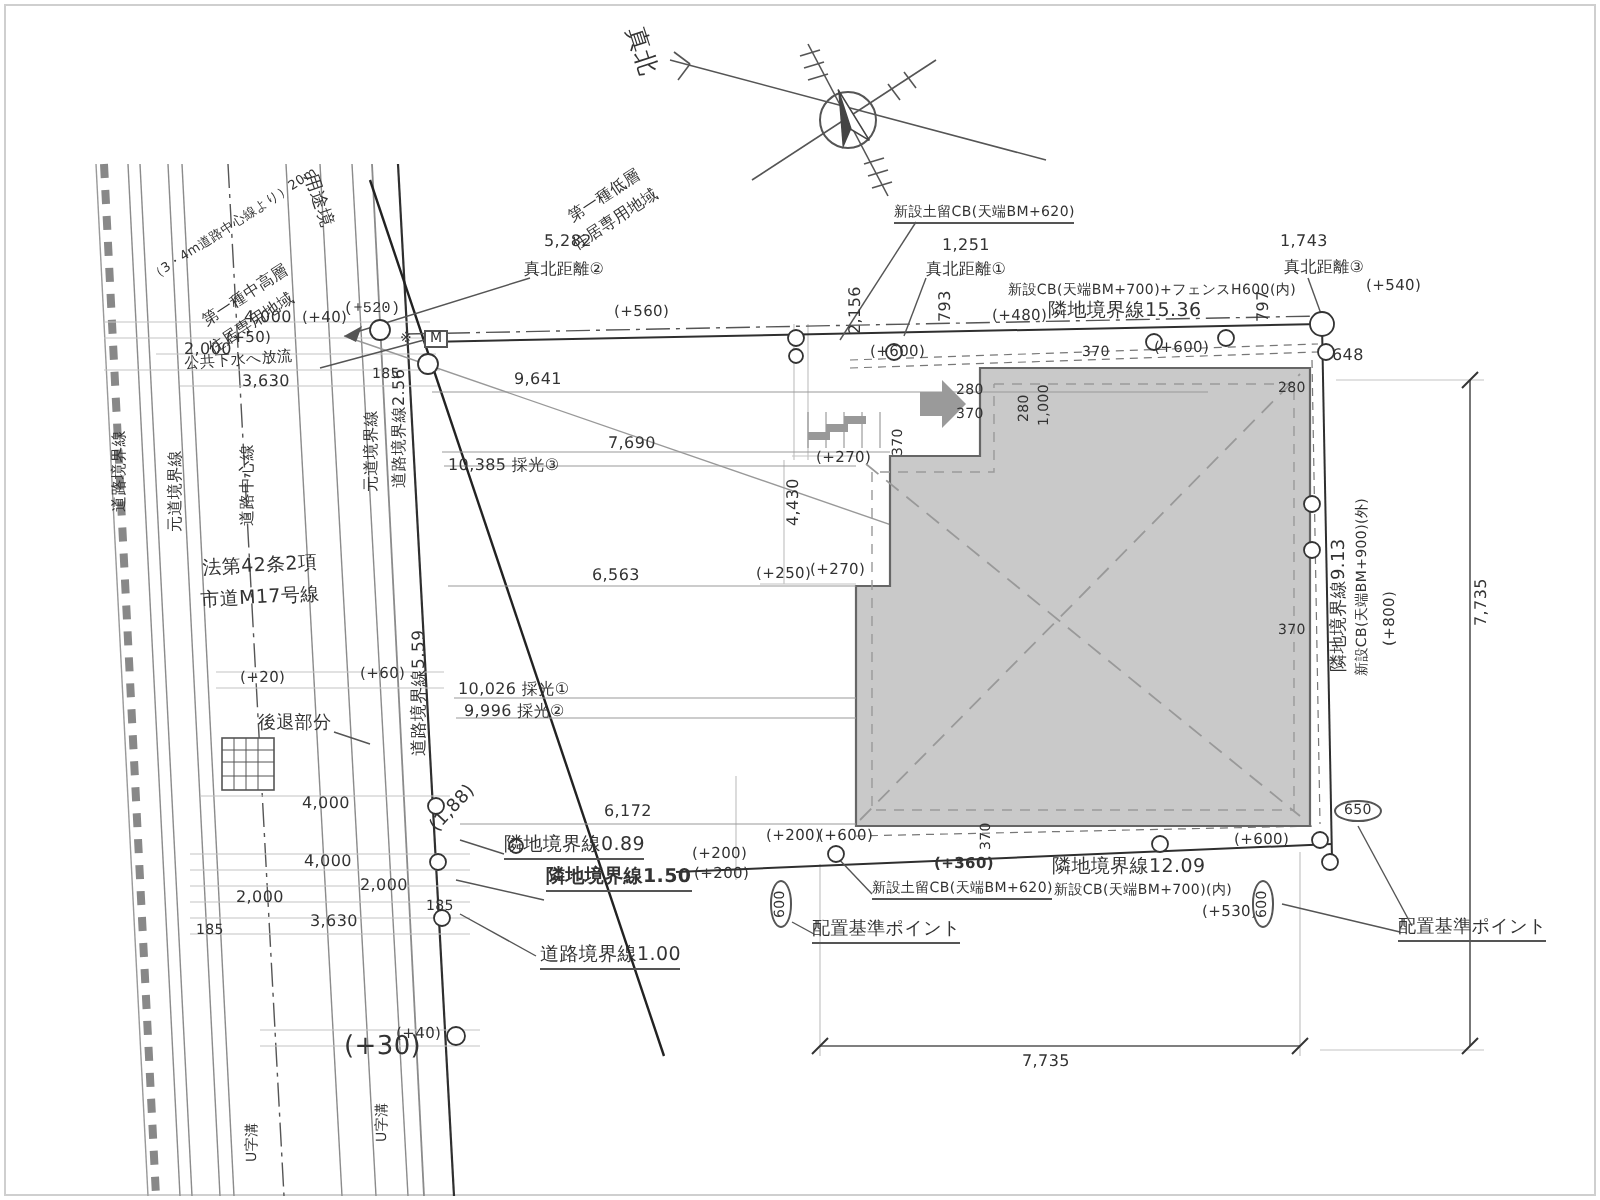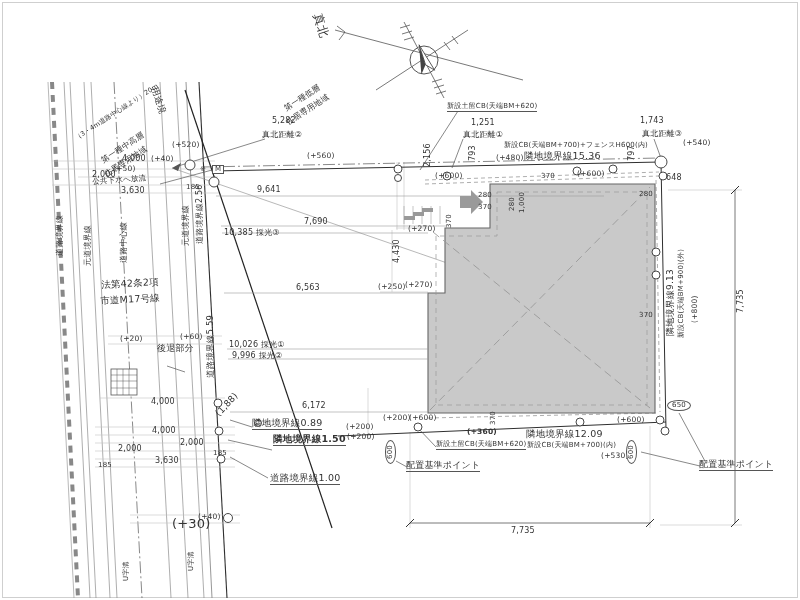--- a/index.html
+++ b/index.html
@@ -194,21 +194,21 @@
         <polygon points="424,44 417,73 424,65" fill="#444"></polygon>
         <polygon points="424,44 431,73 424,65" fill="#fff" stroke="#444" stroke-width="0.8"></polygon>
       </g>
     </g>
   </svg>
 
   <div id="labels">
       <span class="lbl" style="left: 323px; top: 12px; font-size: 12px; transform: rotate(72deg);">真北</span>
       <span class="lbl" style="left: 272px; top: 117px;">5,282</span>
       <span class="lbl" style="left: 262px; top: 131px;">真北距離②</span>
-      <span class="lbl" style="left: 172px; top: 141px; font-size: 7.5px;">(+520)</span>
+      <span class="lbl" style="left: 172px; top: 152px; font-size: 7.5px; font-family: Liberation Mono, monospace;">(+520)</span>
       <span class="lbl" style="left: 122px; top: 155px;">4,000</span>
       <span class="lbl" style="left: 151px; top: 155px; font-size: 7.5px;">(+40)</span>
       <span class="lbl" style="left: 113px; top: 165px; font-size: 7.5px;">(+50)</span>
       <span class="lbl" style="left: 92px; top: 171px;">2,000</span>
       <span class="lbl" style="left: 92px; top: 178px; font-size: 7.5px; transform: rotate(-4deg);">公共下水へ放流</span>
       <span class="lbl" style="left: 121px; top: 187px;">3,630</span>
       <span class="lbl" style="left: 186px; top: 184px; font-size: 7px;">185</span>
       <span class="lbl" style="left: 424px; top: 167px; transform: rotate(-90deg);">2,156</span>
       <span class="lbl" style="left: 307px; top: 152px; font-size: 7.5px;">(+560)</span>
       <span class="lbl" style="left: 257px; top: 186px;">9,641</span>
@@ -240,21 +240,21 @@
       <span class="lbl" style="left: 304px; top: 218px;">7,690</span>
       <span class="lbl" style="left: 224px; top: 229px;">10,385 採光③</span>
       <span class="lbl" style="left: 296px; top: 284px;">6,563</span>
       <span class="lbl" style="left: 378px; top: 283px; font-size: 7.5px;">(+250)</span>
       <span class="lbl" style="left: 405px; top: 281px; font-size: 7.5px;">(+270)</span>
       <span class="lbl" style="left: 206px; top: 378px; font-size: 8.5px; transform: rotate(-90deg);">道路境界線5.59</span>
       <span class="lbl" style="left: 120px; top: 335px; font-size: 7.5px;">(+20)</span>
       <span class="lbl" style="left: 180px; top: 333px; font-size: 7.5px;">(+60)</span>
       <span class="lbl" style="left: 229px; top: 341px;">10,026 採光①</span>
       <span class="lbl" style="left: 232px; top: 352px;">9,996 採光②</span>
-      <span class="lbl" style="left: 129px; top: 344px; font-size: 9px; margin-left: 28px;">後退部分</span>
+      <span class="lbl" style="left: 129px; top: 358px; font-size: 9px;">後退部分</span>
       <span class="lbl" style="left: 214px; top: 412px; font-size: 9px; transform: rotate(-47deg);">(1,88)</span>
       <span class="lbl" style="left: 302px; top: 402px;">6,172</span>
       <span class="lbl u" style="left: 252px; top: 418px; font-size: 9.5px;">隣地境界線0.89</span>
       <span class="lbl" style="left: 151px; top: 398px;">4,000</span>
       <span class="lbl" style="left: 152px; top: 427px;">4,000</span>
       <span class="lbl" style="left: 180px; top: 439px;">2,000</span>
       <span class="lbl" style="left: 118px; top: 445px;">2,000</span>
       <span class="lbl" style="left: 155px; top: 457px;">3,630</span>
       <span class="lbl" style="left: 213px; top: 450px; font-size: 7px;">185</span>
       <span class="lbl" style="left: 98px; top: 462px; font-size: 7px;">185</span>

